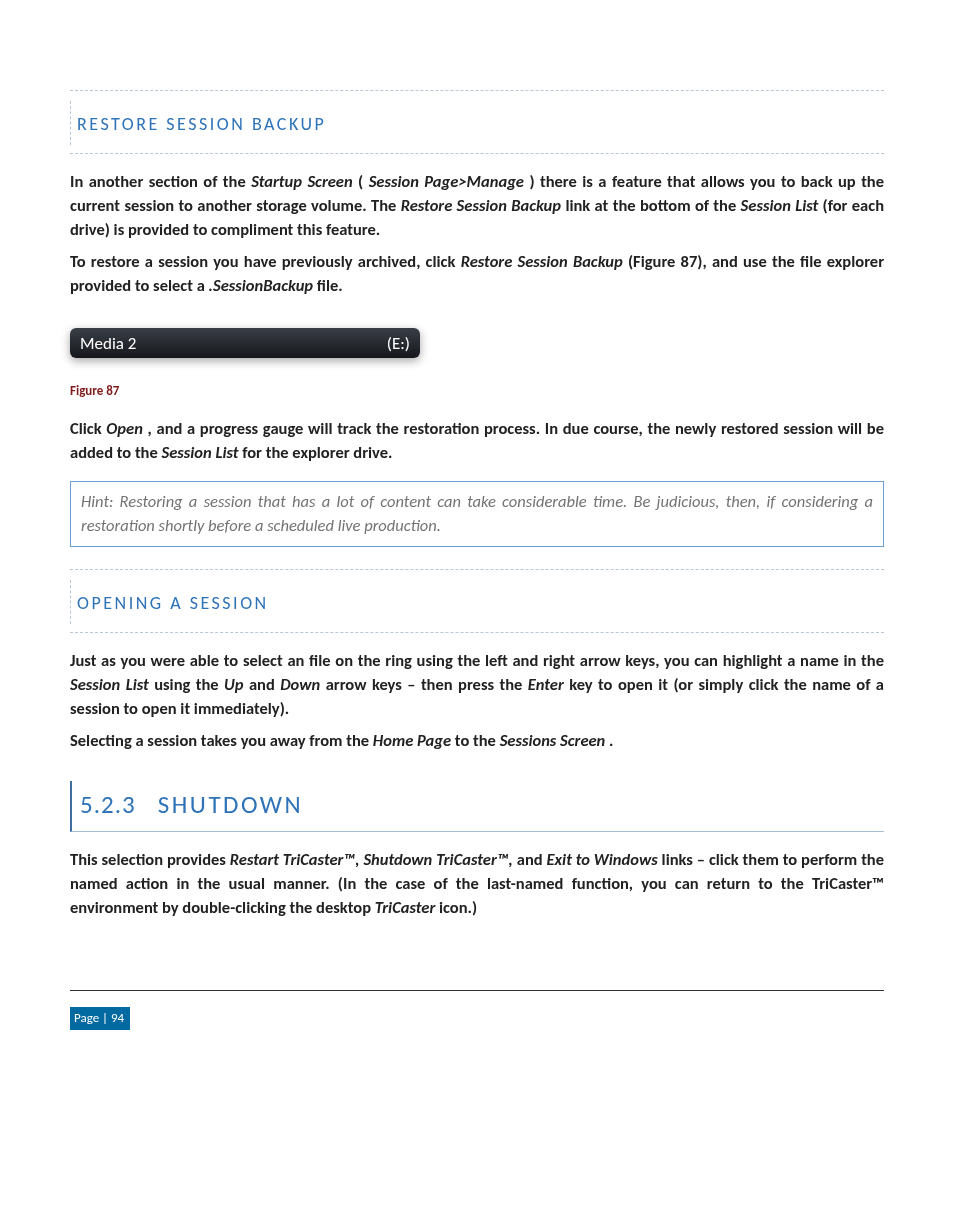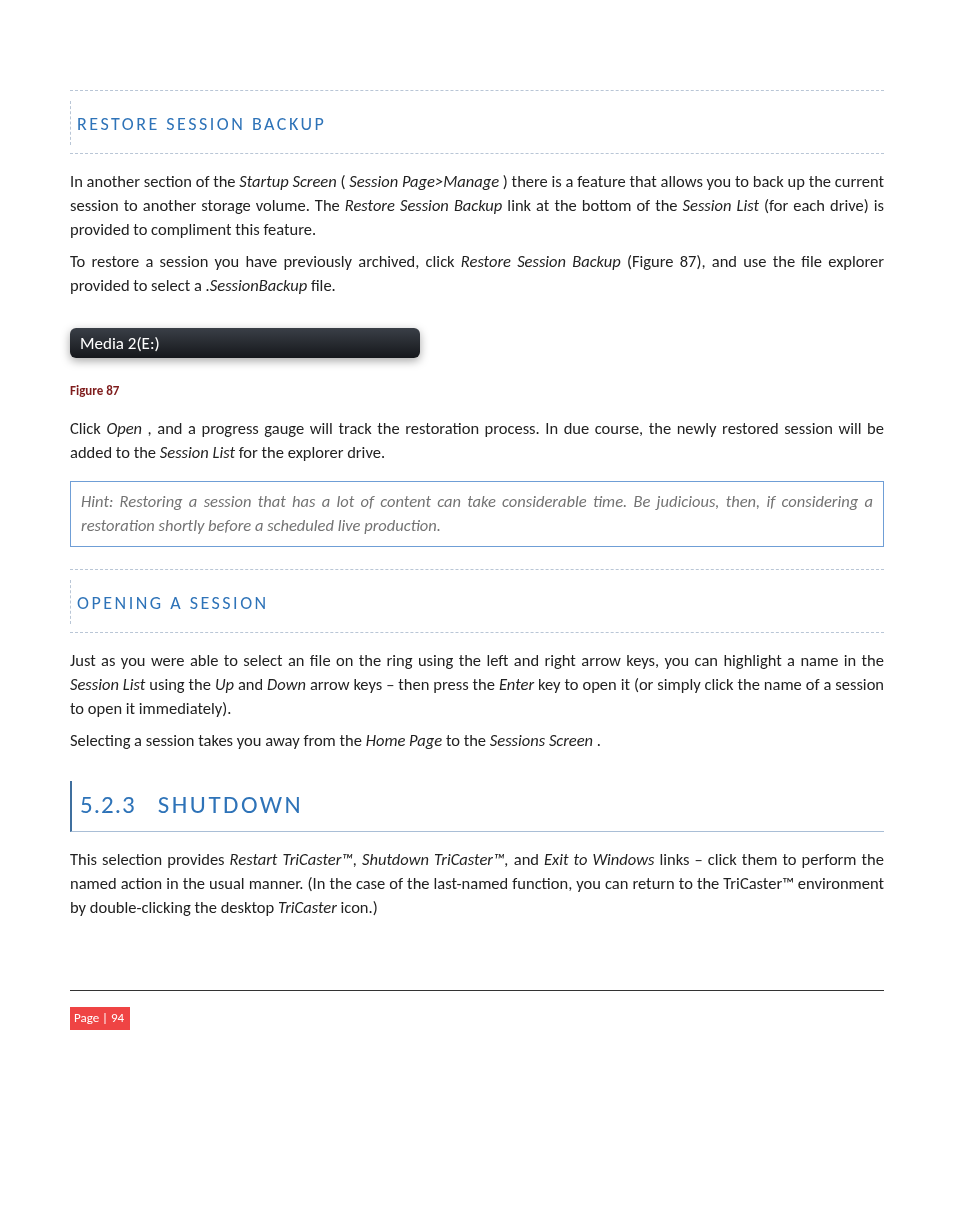--- a/index.html
+++ b/index.html
@@ -11,39 +11,40 @@
 
   .section-heading {
     color: #2e73b8;
     font-size: 18px;
     letter-spacing: 2.5px;
     font-weight: 400;
     padding: 10px 0 8px 6px;
     border-left: 1px dashed #b9c6d6;
   }
 
-  p.body { text-align: justify; margin: 16px 0 0 0; }
+  p.body { text-align: justify; margin: 16px 0 0 0; font-weight: bold; }
   p.body + p.body { margin-top: 8px; }
 
   em { font-style: italic; }
 
   .figure-wrap { margin: 30px 0 10px 0; }
   .fig-img {
     width: 350px;
     border-radius: 6px;
     overflow: hidden;
     box-shadow: 0 3px 10px rgba(0,0,0,0.35);
   }
   .fig-img .bar1 {
     background: linear-gradient(#3a3f47, #15171b);
     color: #fff;
     font-family: "Segoe UI", Calibri, Arial, sans-serif;
     font-size: 17px;
     padding: 4px 10px 2px 10px;
     display: flex;
+    justify-content: space-between;
   }
   .fig-img .bar2 {
     background: linear-gradient(#2d3138, #17191d);
     color: #cfd3d9;
     font-family: "Segoe UI", Calibri, Arial, sans-serif;
     font-size: 16px;
     padding: 3px 10px 6px 14px;
   }
   .figure-caption {
     color: #7f1d1d;
@@ -75,21 +76,21 @@
     font-weight: 400;
   }
   .numbered-heading .num { margin-right: 14px; letter-spacing: 1px; }
 
   .footer {
     margin-top: 70px;
   }
   .footer-rule { border: none; border-top: 1.5px solid #333; margin-bottom: 14px; }
   .page-badge {
     display: inline-block;
-    background: #ef4444;
+    background: #0369a1;
     color: #fff;
     font-size: 13px;
     padding: 2px 6px 2px 4px;
   }
   .page-badge .lbl::after { content: " | "; }
 </style>
 </head>
 <body>
 
 <div class="dashed-top"></div>

